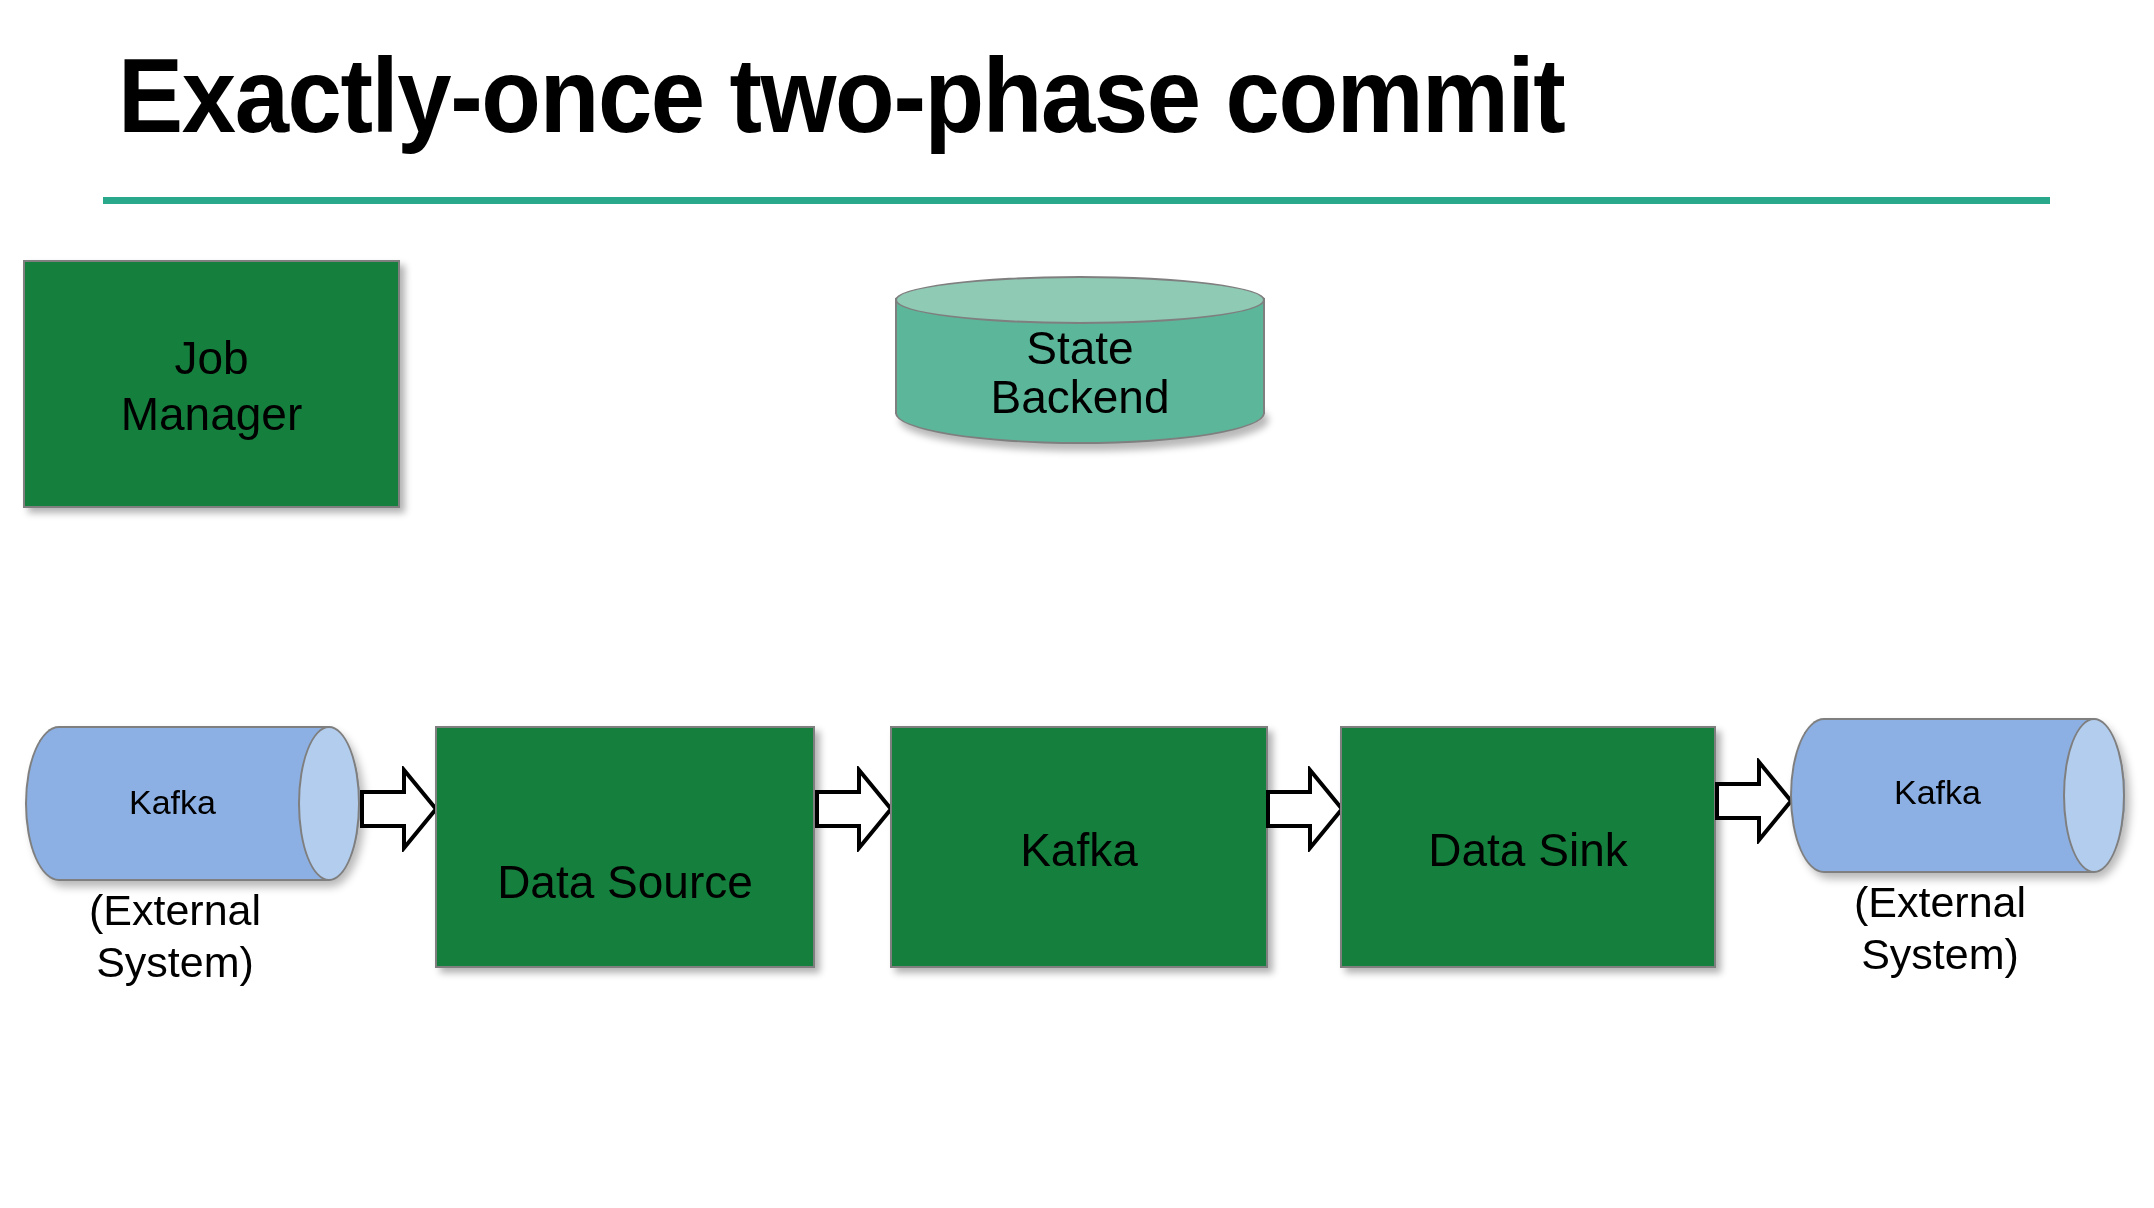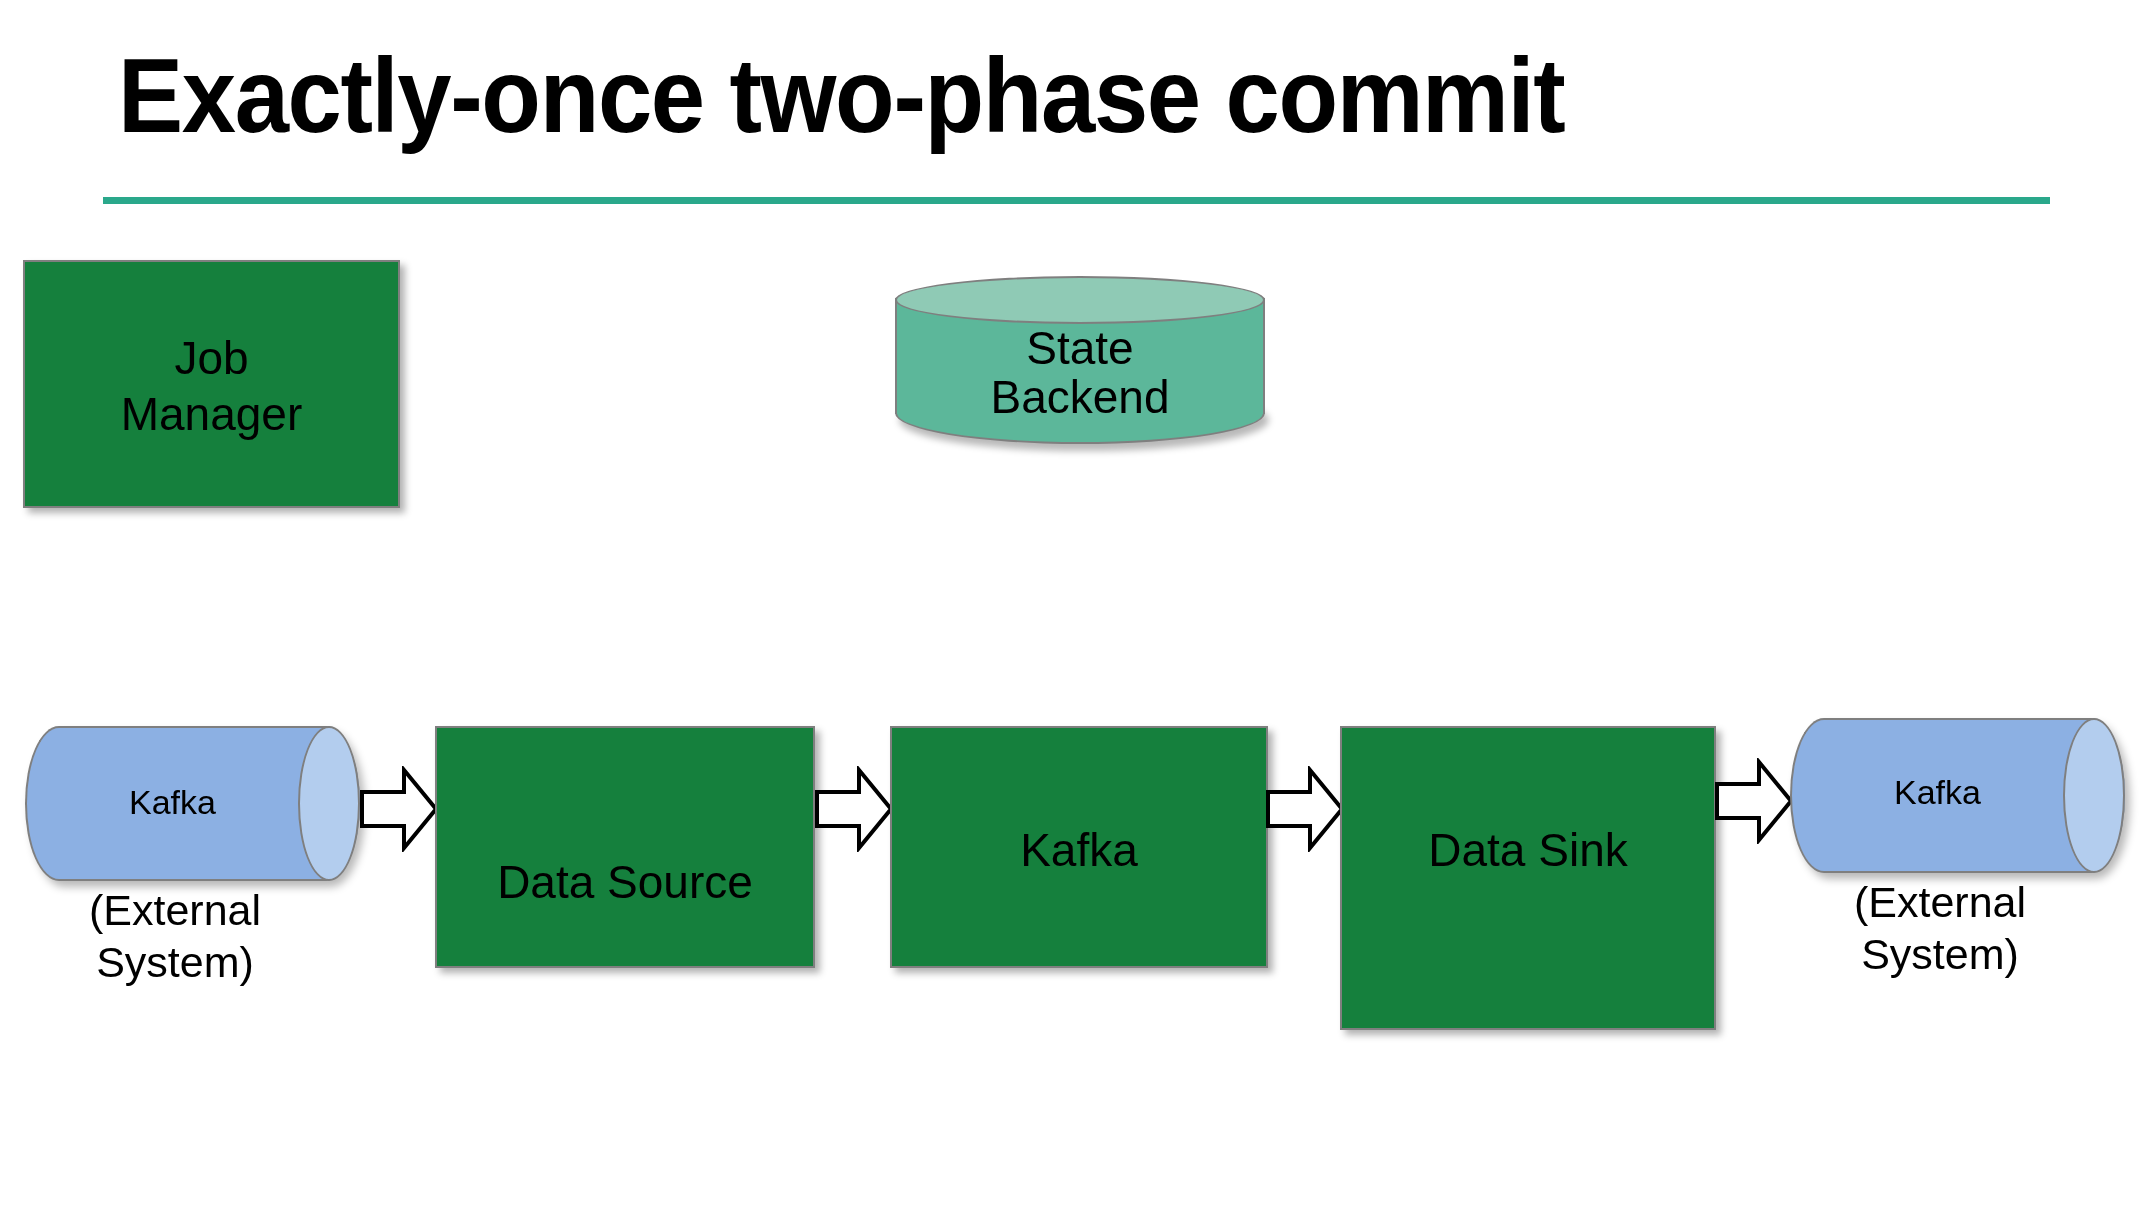--- a/index.html
+++ b/index.html
@@ -97,21 +97,21 @@
     top: 726px;
     width: 378px;
     height: 242px;
   }
   #box-window .node-label { top: 94px; }
 
   #box-data-sink {
     left: 1340px;
     top: 726px;
     width: 376px;
-    height: 304px;
+    height: 242px;
   }
   #box-data-sink .node-label { top: 94px; }
 
   
   #cyl-state-backend {
     position: absolute;
     left: 895px;
     top: 276px;
     width: 370px;
     height: 172px;

